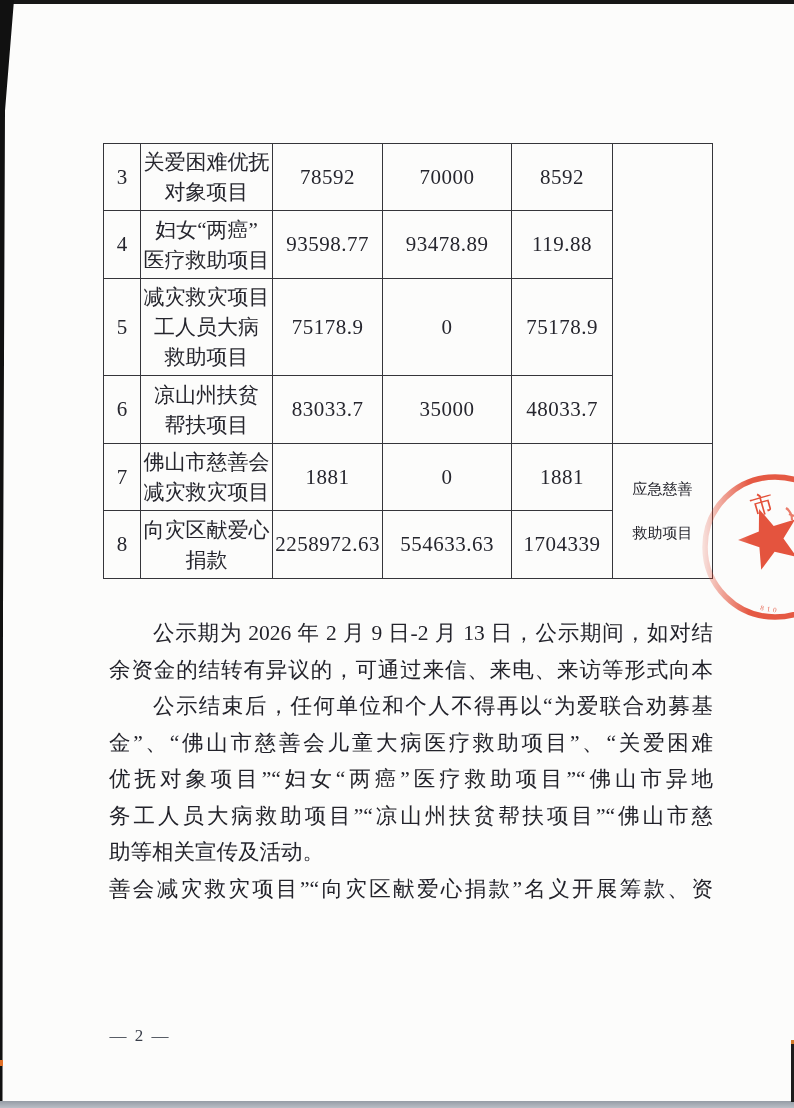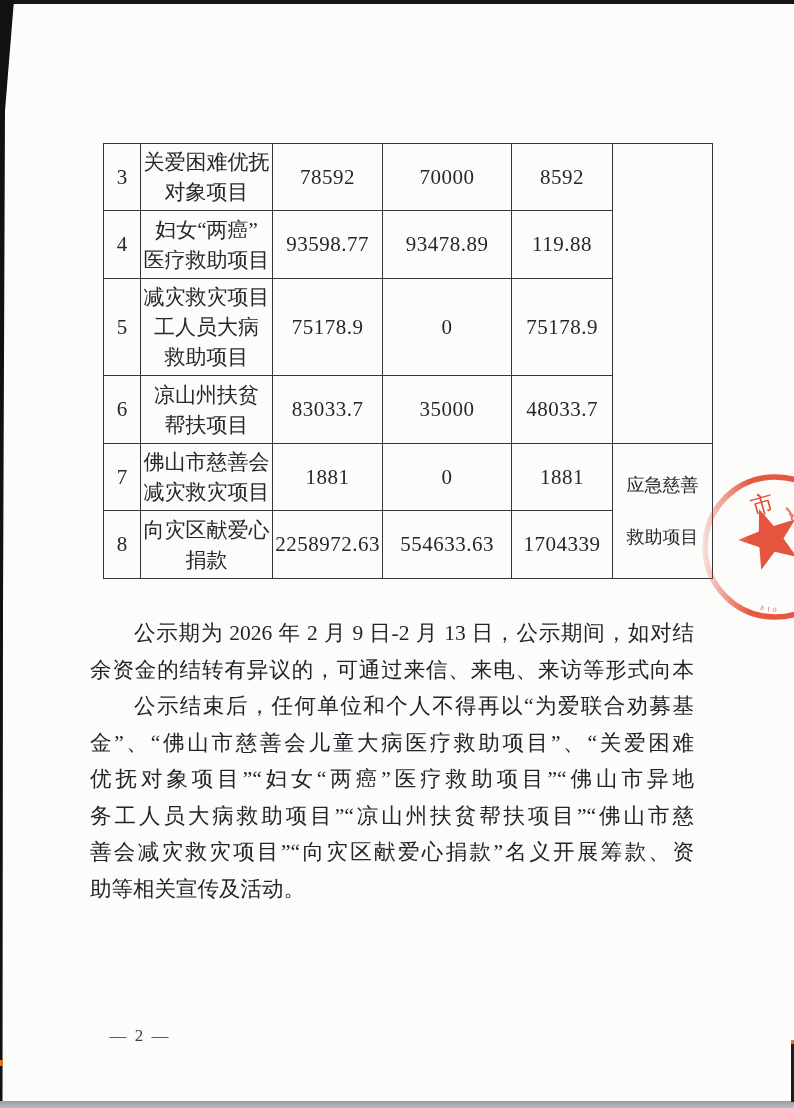--- a/index.html
+++ b/index.html
@@ -24,25 +24,25 @@
     position:absolute; left:103px; top:143px;
     border-collapse:collapse; table-layout:fixed; width:609px;
   }
   .fund-table td {
     border:1px solid #35353a; text-align:center; vertical-align:middle;
     padding:0; overflow:hidden;
   }
   .cell-no   { font-size:21px; }
   .cell-name { font-size:21px; line-height:30px; white-space:pre-line; }
   .cell-num  { font-size:21px; letter-spacing:.5px; }
-  .cell-note { font-size:18px; line-height:52px; white-space:pre-line; }
+  .cell-note { font-size:15px; line-height:44px; white-space:pre-line; }
 
   
   .text-block {
-    position:absolute; left:90px; top:615px; width:604px;
+    position:absolute; left:109px; top:615px; width:604px;
     font-size:21.5px; line-height:36.5px; color:#23232b;
   }
   .pline { text-align:justify; text-align-last:justify; }
   .pline.first  { padding-left:44px; }
   .pline.plast  { text-align-last:left; }
 
   .page-number {
     position:absolute; left:100px; top:1026px; width:80px;
     font-size:17px; text-align:center; color:#3a3f4a; letter-spacing:2px;
   }
@@ -127,22 +127,22 @@
     </tbody>
   </table>
 
   <div class="text-block">
     <div class="pline first">公示期为 2026 年 2 月 9 日-2 月 13 日，公示期间，如对结</div>
     <div class="pline">余资金的结转有异议的，可通过来信、来电、来访等形式向本</div>
     <div class="pline first">公示结束后，任何单位和个人不得再以“为爱联合劝募基</div>
     <div class="pline">金”、“佛山市慈善会儿童大病医疗救助项目”、“关爱困难</div>
     <div class="pline">优抚对象项目”“妇女“两癌”医疗救助项目”“佛山市异地</div>
     <div class="pline">务工人员大病救助项目”“凉山州扶贫帮扶项目”“佛山市慈</div>
+    <div class="pline plast">助等相关宣传及活动。</div>
     <div class="pline">善会减灾救灾项目”“向灾区献爱心捐款”名义开展筹款、资</div>
-    <div class="pline plast">助等相关宣传及活动。</div>
   </div>
 
   <div class="page-number">— 2 —</div>
 
   <svg class="stamp" width="100" height="170" viewBox="0 0 100 170">
     <defs>
       <linearGradient id="sealFade" x1="0" y1="0" x2="1" y2="0">
         <stop offset="0" stop-color="#fff" stop-opacity="0"></stop>
         <stop offset="0.32" stop-color="#fff" stop-opacity="0.6"></stop>
         <stop offset="0.55" stop-color="#fff" stop-opacity="1"></stop>

